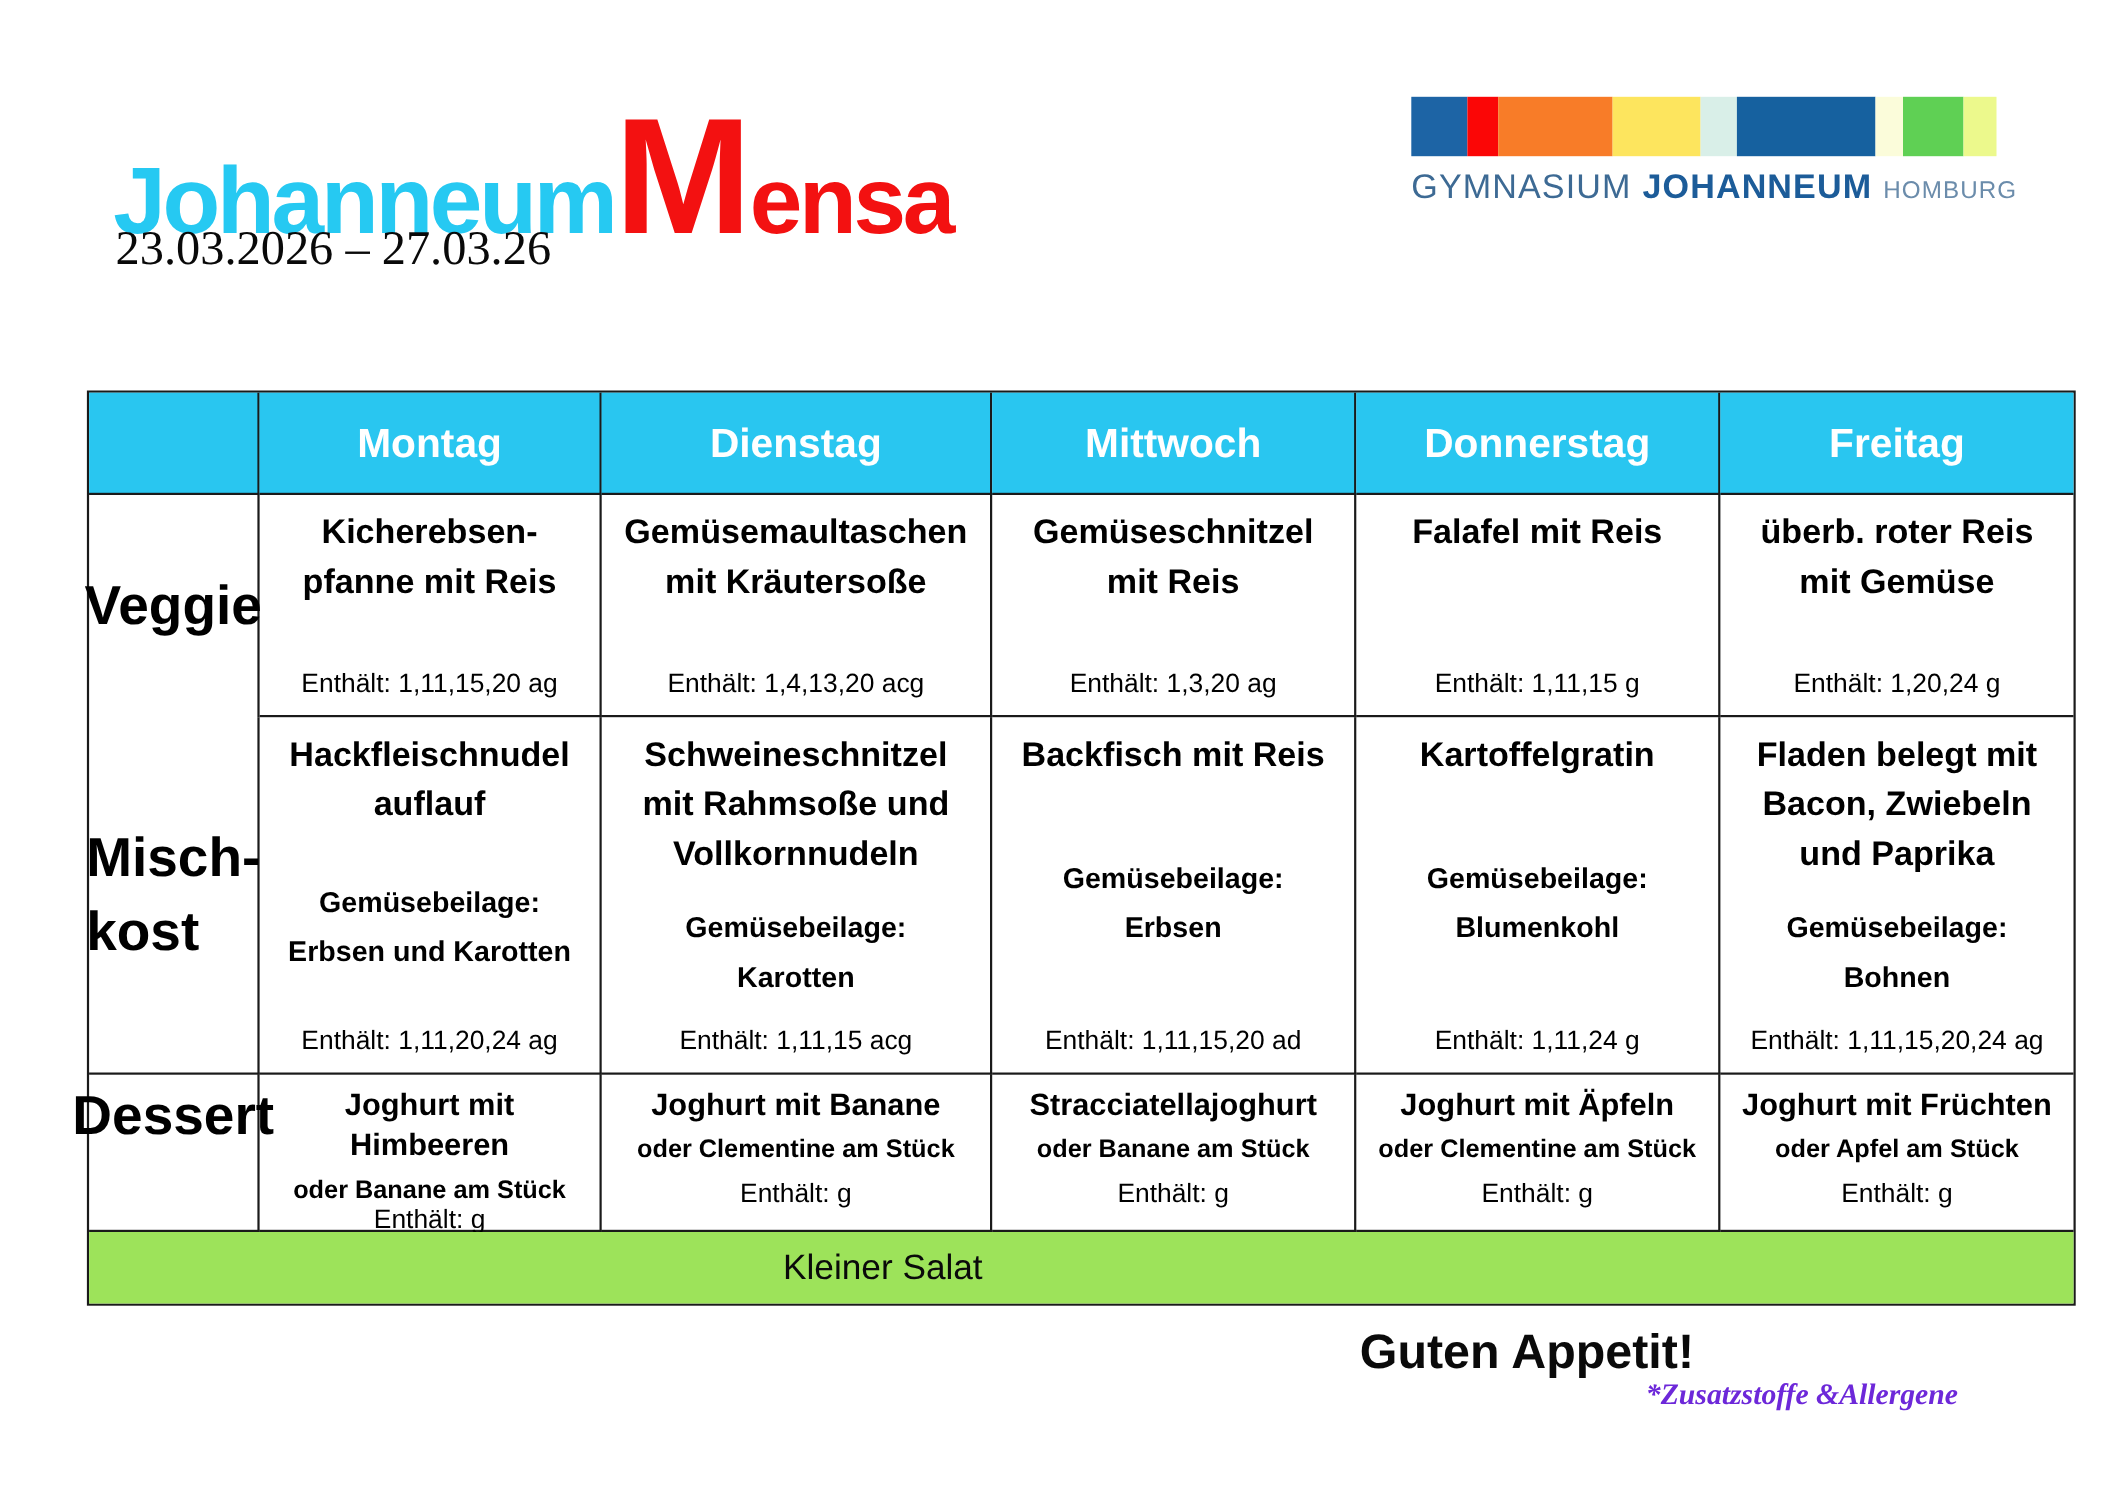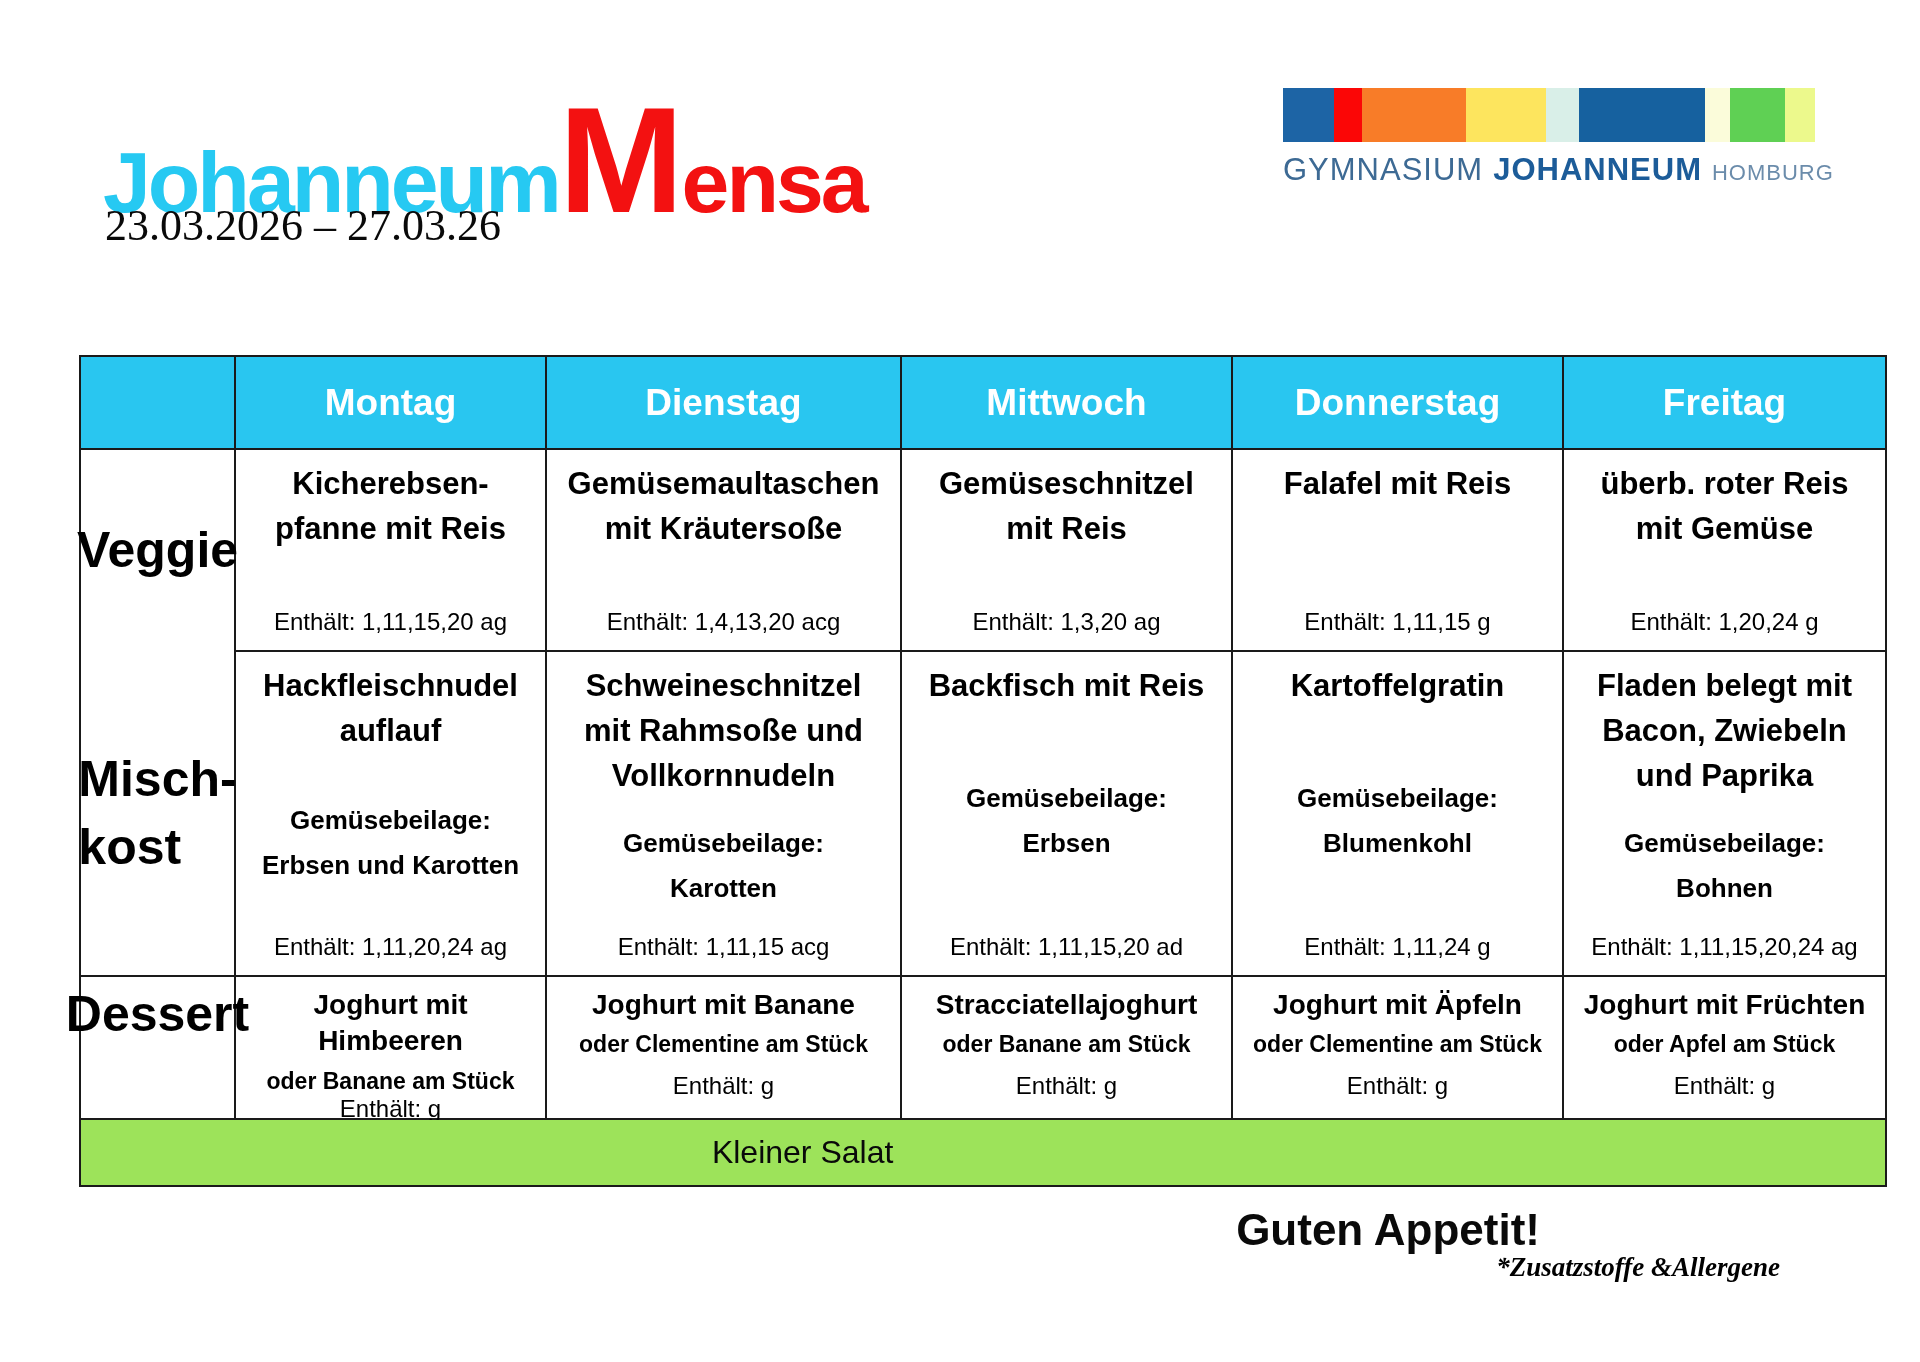--- a/index.html
+++ b/index.html
@@ -97,21 +97,21 @@
   .salad-inner { width: 80%; text-align: center; font-size: 32px; color: #0a0a0a; }
 
   
   .closing {
     position: absolute; left: 0; top: 1205px; width: 1540px;
     text-align: right; font-size: 44px; font-weight: 700; color: #0a0a0a;
   }
   .footnote {
     position: absolute; right: 140px; top: 1252px;
     font-family: "Liberation Serif", "DejaVu Serif", serif;
-    font-size: 27px; font-weight: 700; font-style: italic; color: #000000;
+    font-size: 27px; font-weight: 700; font-style: italic; color: #6d28d9;
   }
 </style>
 </head>
 <body>
 
 <div class="brand">
   <span class="brand-cyan">Johanneum</span><span class="brand-m">M</span><span class="brand-red">ensa</span>
 </div>
 
 <div class="school">

